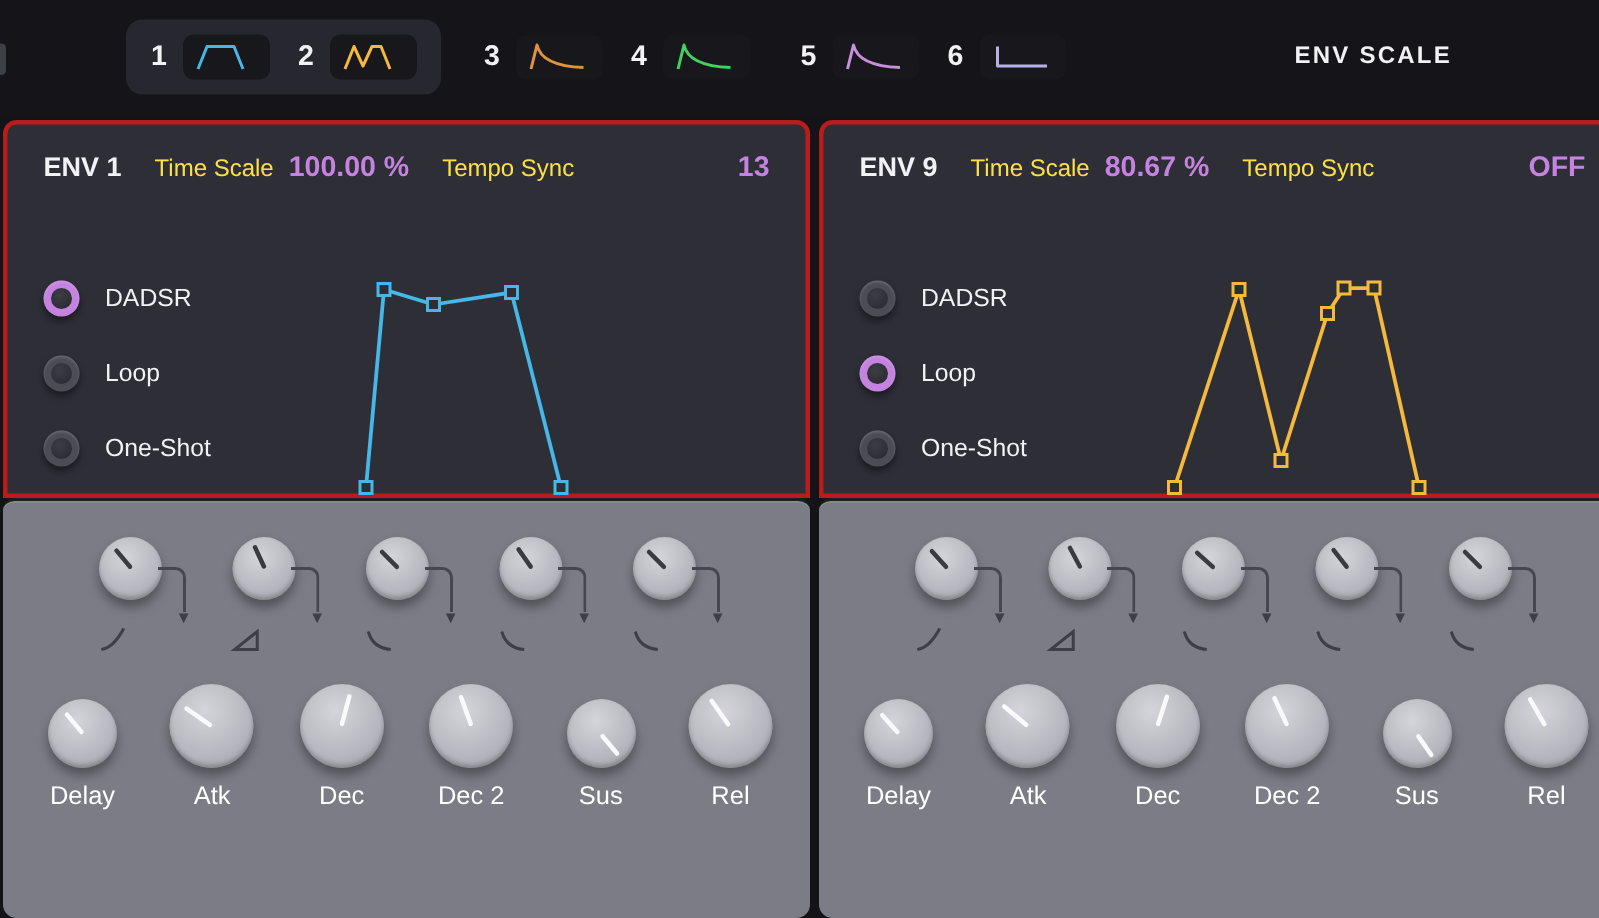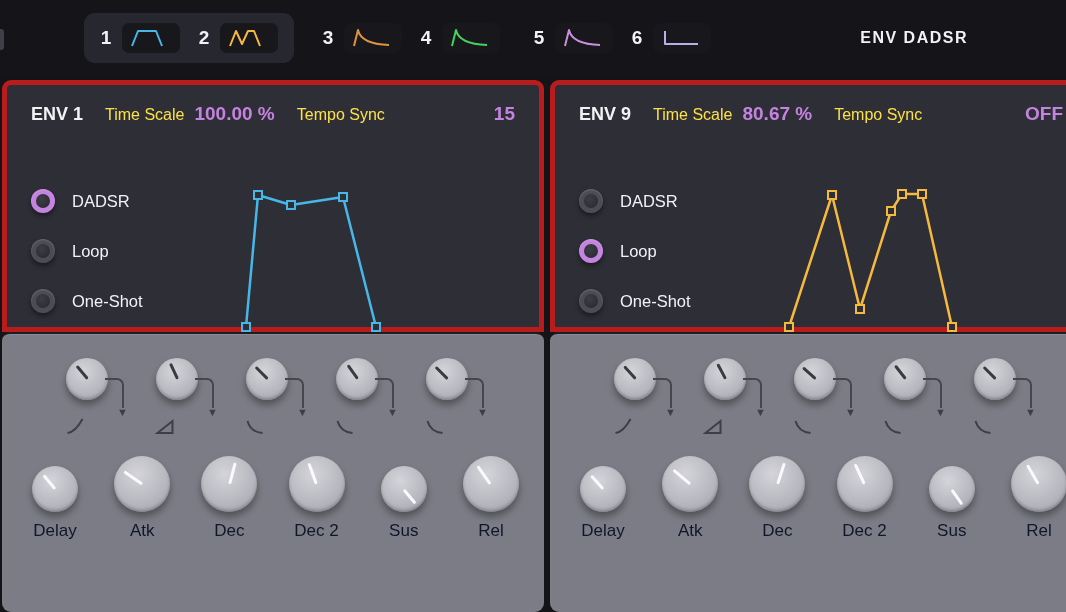--- a/index.html
+++ b/index.html
@@ -15,21 +15,21 @@
   .pair-3 { margin-left:33px; }
   .tab { display:flex; align-items:center; gap:10px; cursor:pointer; }
   .tab-num { font-size:19px; font-weight:bold; color:#f2f2f5; min-width:12px; text-align:center; }
   .tab-icon { width:58px; height:30px; background:#17171c; border-radius:7px; display:flex; align-items:center; justify-content:center; }
   .tab-icon svg { width:48px; height:22px; display:block; }
   .env-scale { margin-left:auto; margin-right:98px; font-size:16px; font-weight:bold; letter-spacing:1.5px; cursor:pointer; }
 
   
   .panels { display:flex; gap:6px; padding:4px 2px 0 2px; height:536px; }
   .panel { flex:1; display:flex; flex-direction:column; }
-  .panel-top { height:252px; background:#2e2e37; border:5px solid #b91c1c; border-radius:9px 9px 0 0; padding:18px 24px 0 24px; }
+  .panel-top { height:252px; background:#2e2e37; border:3px solid #b91c1c; border-radius:9px 9px 0 0; padding:18px 24px 0 24px; }
   .panel-bottom { flex:1; background:#7c7c86; border-radius:8px 8px 9px 9px; border-top:2px solid #1d1d22; box-shadow:inset 0 1px 0 rgba(255,255,255,.12); position:relative; }
 
   .env-header { display:flex; align-items:baseline; }
   .env-name { font-size:18px; font-weight:bold; margin-right:22px; }
   .hdr-label { font-size:16px; color:#fde047; }
   .hdr-value { font-size:19px; font-weight:bold; color:#c583e0; margin-left:10px; cursor:ns-resize; }
   .sync-label { margin-left:22px;text-align:center; }
   .sync-value { margin-left:auto; }
 
   .env-body { display:flex; margin-top:46px; }
@@ -54,21 +54,21 @@
   .k-top { width:42px; height:42px; position:absolute; left:8px; top:0; }
   .k-small { width:46px; height:46px; }
   .k-large { width:56px; height:56px; }
   .elbow { position:absolute; left:47px; top:20px; width:19px; height:30px;
            border-top:2px solid #46464e; border-right:2px solid #46464e; border-radius:0 7px 0 0; }
   .tk-arrow { position:absolute; left:59px; top:49px; color:#3e3e46; font-size:11px; line-height:1; }
   .curve-glyph { position:absolute; left:6px; top:58px; width:22px; height:20px; }
 
   .bottom-row { display:flex; justify-content:space-between; align-items:flex-end; padding:10px 24px 0 24px; }
   .bk-unit { display:flex; flex-direction:column; align-items:center; gap:9px; min-width:58px; }
-  .bk-label { font-size:17px; color:#0f172a; }
+  .bk-label { font-size:17px; color:#ffffff; }
 </style>
 </head>
 <body>
 
 <header class="topbar">
   <div class="edge-notch"></div>
 
   <div class="tab-pair pair-1">
     <div class="tab">
       <span class="tab-num">1</span>
@@ -119,33 +119,33 @@
     <div class="tab">
       <span class="tab-num">6</span>
       <span class="tab-icon">
         <svg viewBox="0 0 48 22">
             <path d="M7,4 L7,17 L40,17" fill="none" stroke="#b7b0e8" stroke-width="2" stroke-linejoin="round"></path>
           </svg>
       </span>
     </div>
   </div>
 
-  <div class="env-scale">ENV DADSR</div>
+  <div class="env-scale">ENV SCALE</div>
 </header>
 
 <main class="panels">
 
   <section class="panel">
     <div class="panel-top">
       <div class="env-header">
         <span class="env-name">ENV 1</span>
         <span class="hdr-label">Time Scale</span>
         <span class="hdr-value">100.00 %</span>
         <span class="hdr-label sync-label">Tempo Sync</span>
-        <span class="hdr-value sync-value">15</span>
+        <span class="hdr-value sync-value">13</span>
       </div>
       <div class="env-body">
         <div class="modes">
           <div class="mode-row">
             <span class="radio selected"></span>
             <span class="mode-label">DADSR</span>
           </div>
           <div class="mode-row">
             <span class="radio"></span>
             <span class="mode-label">Loop</span>

